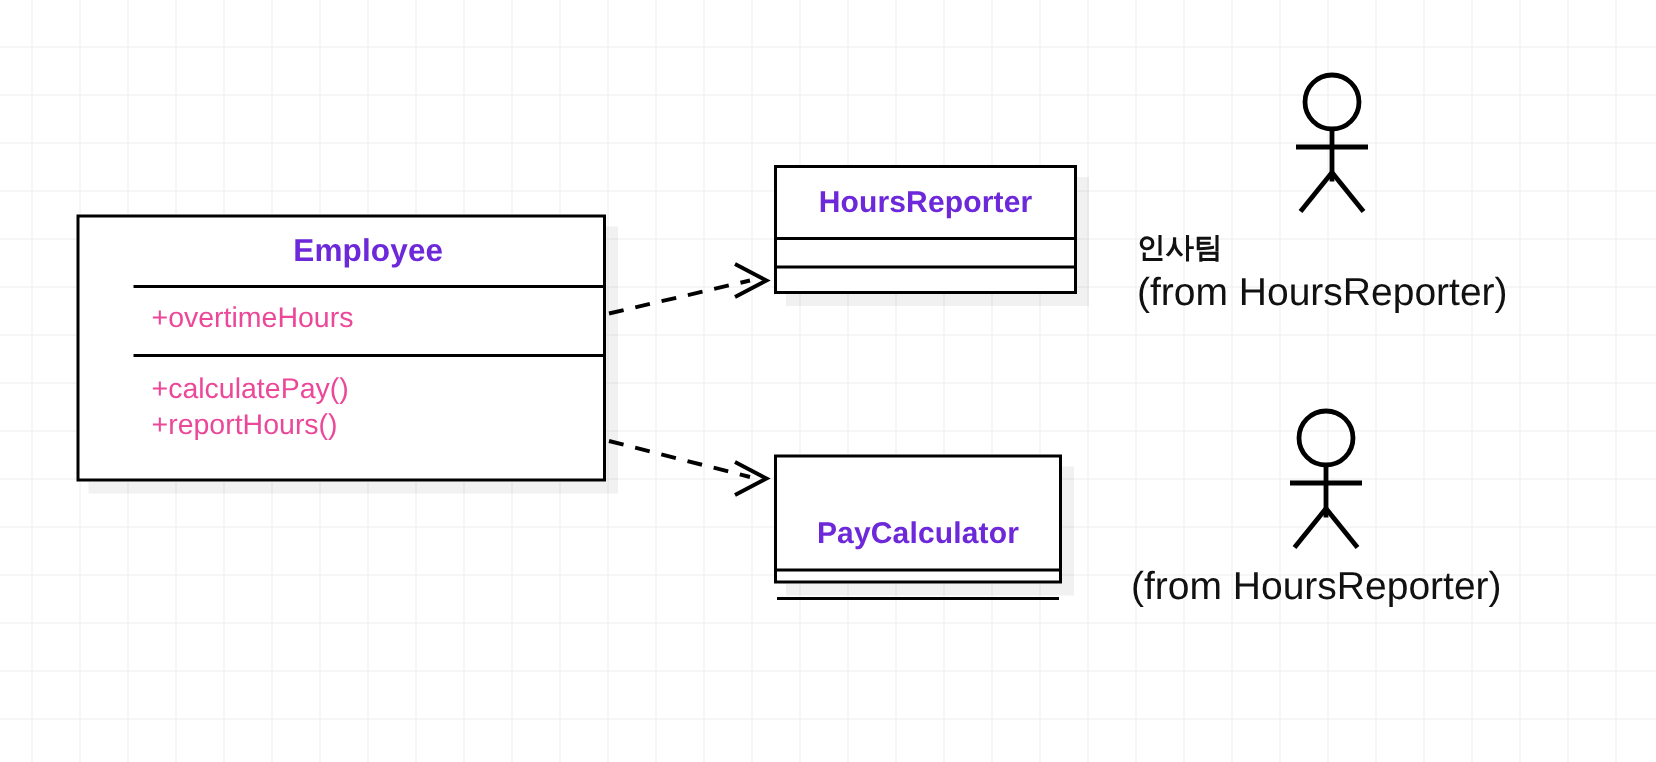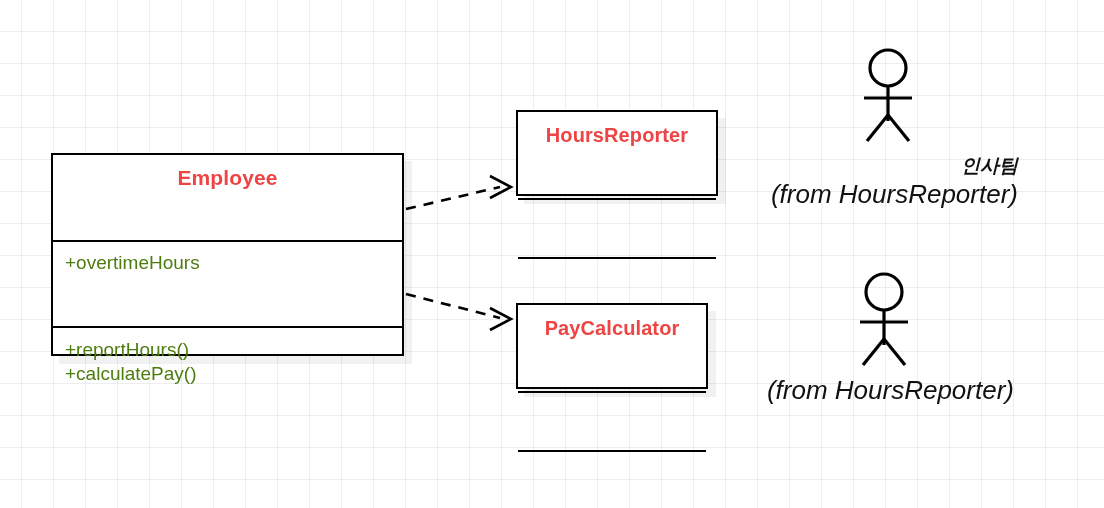--- a/index.html
+++ b/index.html
@@ -34,45 +34,45 @@
     background: #ffffff;
     border: 2px solid #000000;
     box-shadow: 8px 8px 0 0 rgba(0, 0, 0, 0.055);
   }
   .uml-name {
     box-sizing: border-box;
     display: flex;
     align-items: center;
     justify-content: center;
     font-weight: bold;
-    color: #ef4444;
+    color: #6d28d9;
     text-align: center;
     letter-spacing: 0.1px;
   }
   .uml-compartment {
     box-sizing: border-box;
     border-top: 2px solid #000000;
-    color: #4d7c0f;
+    color: #ec4899;
     text-align: left;
-    margin-top: 40px;
   }
   .uml-compartment.empty-row {
     padding: 0;
   }
   .uml-member {
     white-space: pre;
     line-height: 1.28;
   }
 
   
   #class-employee {
     left: 51px;
-    top: 153px;
+    top: 143px;
     width: 353px;
-    height: 203px;
+    height: 178px;
+    padding-left: 36px;
   }
   #class-employee .uml-name {
     height: 45px;
     font-size: 21px;
   }
   #class-employee .attrs {
     height: 46px;
     padding: 9px 12px 0 12px;
     font-size: 19px;
   }
@@ -99,40 +99,40 @@
   
   #class-paycalculator {
     left: 516px;
     top: 303px;
     width: 192px;
     height: 86px;
   }
   #class-paycalculator .uml-name {
     height: 46px;
     font-size: 20px;
+    margin-top: 28px;
   }
   #class-paycalculator .slim-a { height: 19px; }
   #class-paycalculator .slim-b { height: 19px; }
 
   
   #edges {
     position: absolute;
     left: 0;
     top: 0;
     width: 1104px;
     height: 508px;
     pointer-events: none;
   }
 
   
   .actor {
     position: absolute;
     width: 260px;
-    text-align: right;
-    font-style: italic;
+    text-align: left;
   }
   .actor-figure {
     display: block;
     margin: 0 auto;
   }
   .actor-name {
     font-weight: bold;
     font-size: 19px;
     color: #111111;
     margin-top: 4px;
@@ -150,22 +150,22 @@
 <body>
 
 <div id="canvas">
 
   <div class="uml-class" id="class-employee">
     <div class="uml-name">Employee</div>
     <div class="uml-compartment attrs">
       <div class="uml-member">+overtimeHours</div>
     </div>
     <div class="uml-compartment ops">
+      <div class="uml-member">+calculatePay()</div>
       <div class="uml-member">+reportHours()</div>
-      <div class="uml-member">+calculatePay()</div>
     </div>
   </div>
 
   <div class="uml-class" id="class-hoursreporter">
     <div class="uml-name">HoursReporter</div>
     <div class="uml-compartment empty-row slim-a"></div>
     <div class="uml-compartment empty-row slim-b"></div>
   </div>
 
   <div class="uml-class" id="class-paycalculator">

